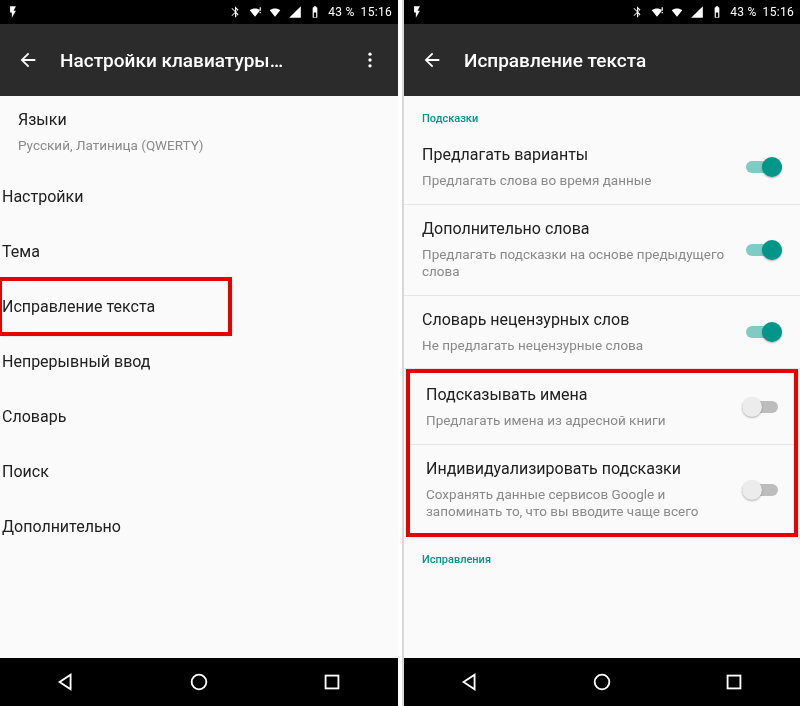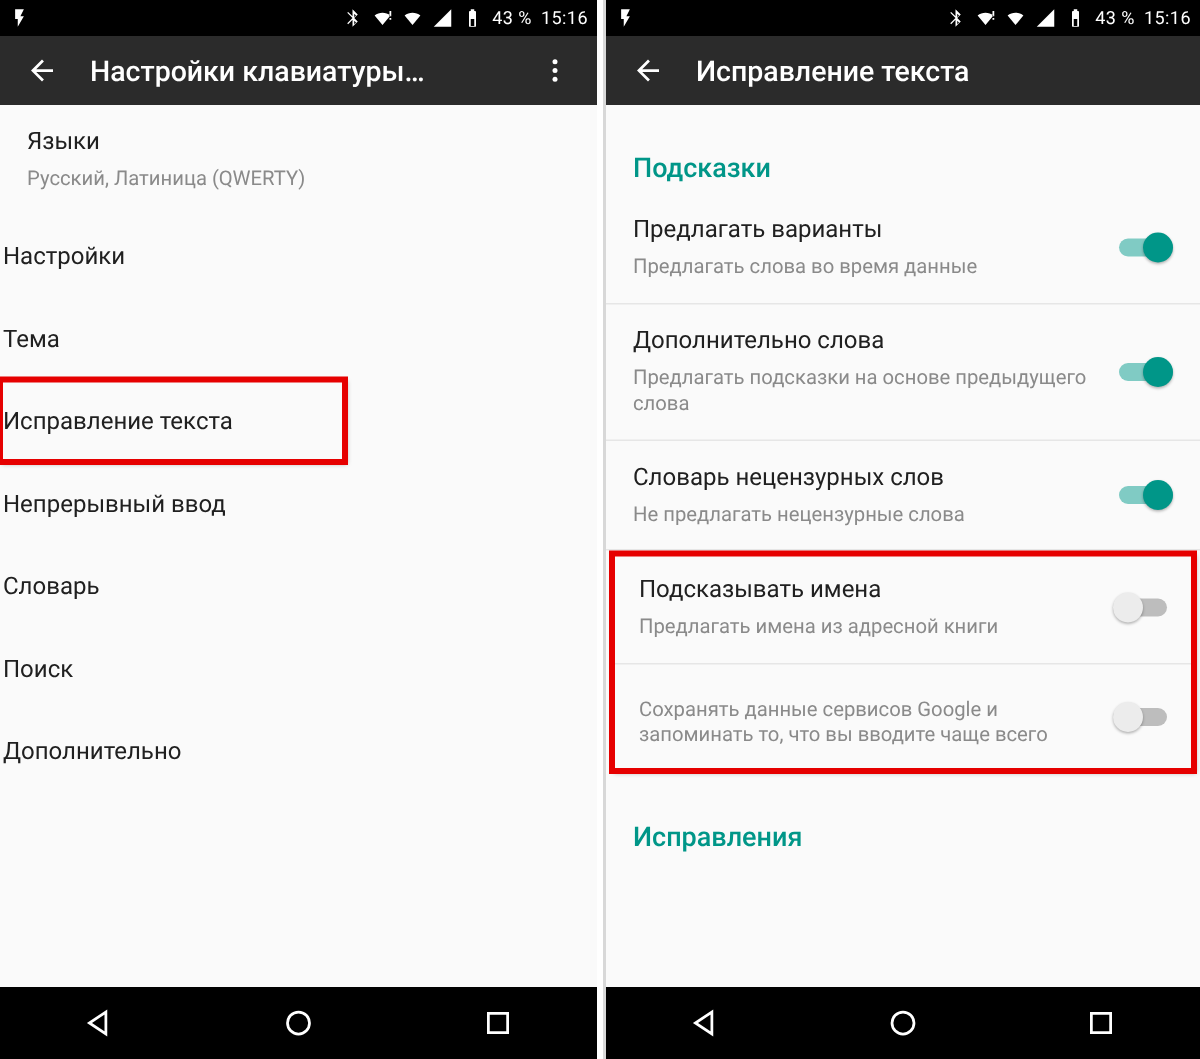--- a/index.html
+++ b/index.html
@@ -35,21 +35,21 @@
     align-items: center;
     font-size: 12px;
     padding: 0 6px;
   }
   .statusbar .left { flex: 0 0 auto; display:flex; align-items:center; }
   .statusbar .right { margin-left:auto; display:flex; align-items:center; gap:6px; }
   .statusbar svg { width:14px; height:14px; fill:#fff; display:block; }
   .statusbar .txt { font-size:12px; letter-spacing:0.3px; }
   
   .appbar {
-    height: 46px;
+    height: 72px;
     background: #2b2b2b;
     color: #fff;
     display: flex;
     align-items: center;
     padding: 0 8px;
   }
   .appbar .back {
     width: 40px; height:40px;
     display:flex; align-items:center; justify-content:center;
     cursor:pointer;
@@ -71,24 +71,24 @@
   }
   .appbar .overflow svg { width:20px; height:20px; fill:#fff; }
   
   .content {
     flex:1;
     background:#fafafa;
     overflow-y:auto;
     padding-bottom: 4px;
   }
   .section-header {
-    font-size: 18px;
+    font-size: 11px;
     font-weight: 500;
     color: #009688;
-    padding: 32px 18px 6px 18px;
+    padding: 16px 18px 6px 18px;
   }
   .setting-item {
     padding: 14px 18px;
     display:flex;
     align-items:center;
     position:relative;
   }
   .setting-item .texts { flex:1; padding-right: 10px; }
   .setting-item .title-l {
     font-size: 16px;
@@ -334,20 +334,21 @@
             <div class="sub-l">Предлагать имена из адресной книги</div>
           </div>
           <div class="toggle off">
               <div class="track"></div>
               <div class="thumb"></div>
             </div>
         </div>
         <div class="divider"></div>
         <div class="setting-item">
           <div class="texts">
+            <div class="title-l">Индивидуализировать подсказки</div>
             <div class="sub-l">Сохранять данные сервисов Google и запоминать то, что вы вводите чаще всего</div>
           </div>
           <div class="toggle off">
               <div class="track"></div>
               <div class="thumb"></div>
             </div>
         </div>
       </div>
 
       <div class="section-header">Исправления</div>

